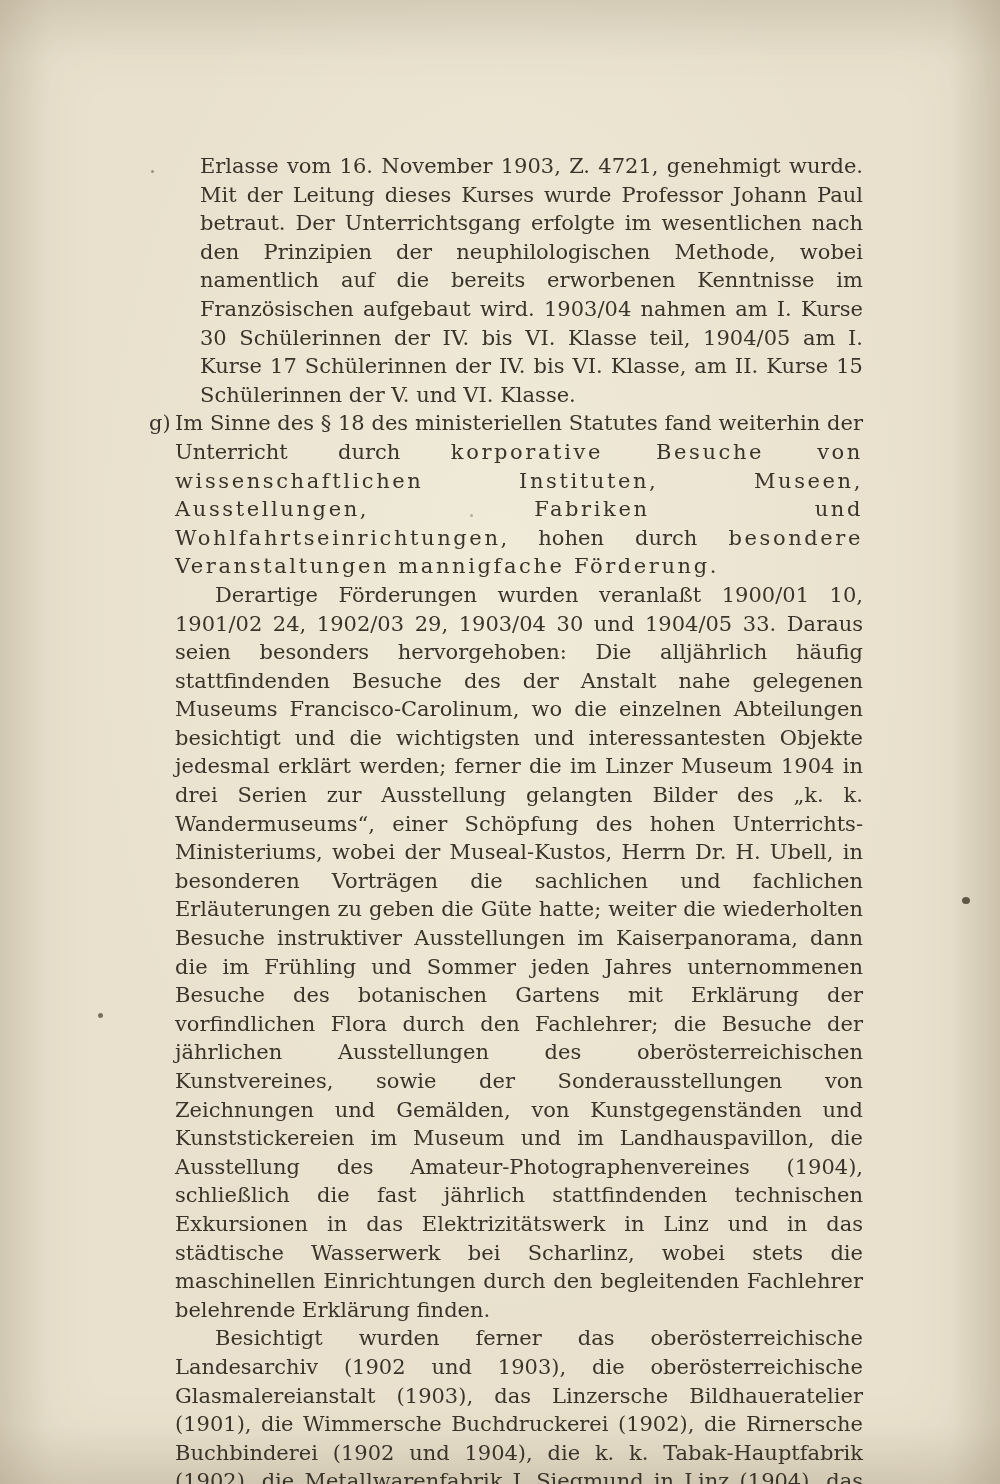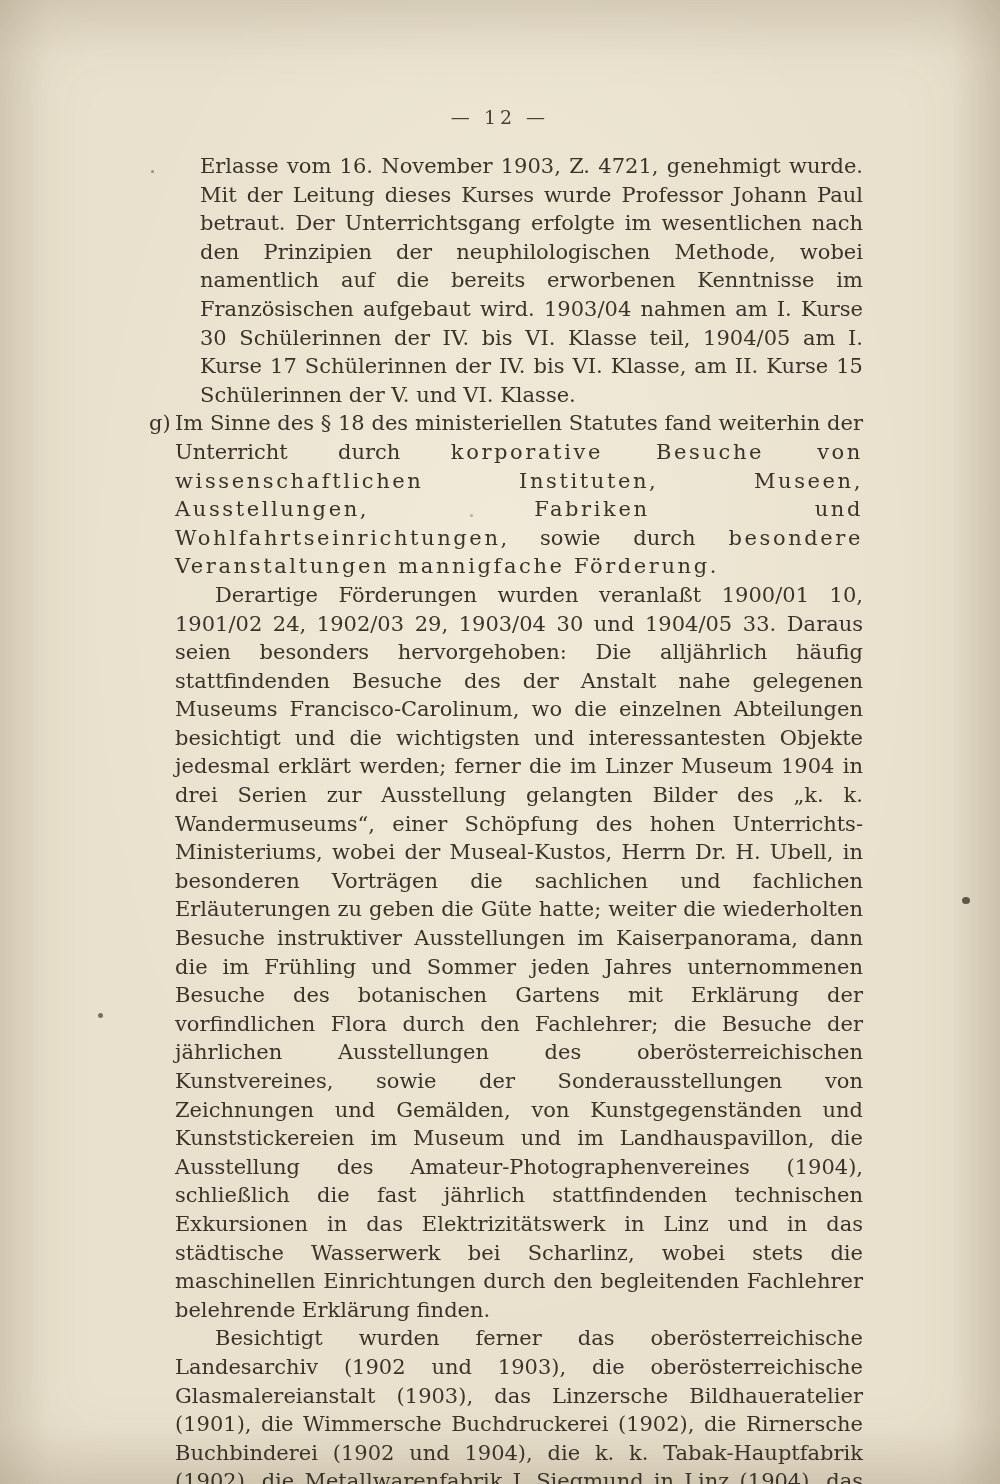--- a/index.html
+++ b/index.html
@@ -69,28 +69,27 @@
   .speck-1 { left: 962px; top: 897px; width: 8px; height: 7px; opacity: 0.85; }
   .speck-2 { left: 98px;  top: 1013px; width: 5px; height: 5px; opacity: 0.7; }
   .speck-3 { left: 151px; top: 170px; width: 3px; height: 3px; opacity: 0.5; }
   .speck-4 { left: 470px; top: 514px; width: 3px; height: 3px; opacity: 0.35; }
 </style>
 </head>
 <body>
 
 <div class="page">
 
-  <div class="page-number">— 12 —</div>
 
   <div class="text-block">
 
     <p class="para-continuation">Erlasse vom 16. November 1903, Z. 4721, genehmigt wurde. Mit der Leitung dieses Kurses wurde Professor Johann Paul betraut. Der Unterrichtsgang erfolgte im wesentlichen nach den Prinzipien der neuphilologischen Methode, wobei namentlich auf die bereits erworbenen Kenntnisse im Französischen aufgebaut wird. 1903/04 nahmen am I. Kurse 30 Schülerinnen der IV. bis VI. Klasse teil, 1904/05 am I. Kurse 17 Schülerinnen der IV. bis VI. Klasse, am II. Kurse 15 Schülerinnen der V. und VI. Klasse.</p>
 
     <p class="list-item">
-      <span class="marker">g)</span><span>Im Sinne des § 18 des ministeriellen Statutes fand weiterhin der Unterricht durch </span><span class="spaced">korporative Besuche von wissenschaftlichen Instituten, Museen, Ausstellungen, Fabriken und Wohlfahrtseinrichtungen</span><span>, sowie durch </span><span class="spaced">besondere Veranstaltungen mannigfache Förderung</span><span>.</span>
+      <span class="marker">g)</span><span>Im Sinne des § 18 des ministeriellen Statutes fand weiterhin der Unterricht durch </span><span class="spaced">korporative Besuche von wissenschaftlichen Instituten, Museen, Ausstellungen, Fabriken und Wohlfahrtseinrichtungen</span><span>, hohen durch </span><span class="spaced">besondere Veranstaltungen mannigfache Förderung</span><span>.</span>
     </p>
 
     <p class="para-indented">Derartige Förderungen wurden veranlaßt 1900/01 10, 1901/02 24, 1902/03 29, 1903/04 30 und 1904/05 33. Daraus seien besonders hervorgehoben: Die alljährlich häufig stattfindenden Besuche des der Anstalt nahe gelegenen Museums Francisco-Carolinum, wo die einzelnen Abteilungen besichtigt und die wichtigsten und interessantesten Objekte jedesmal erklärt werden; ferner die im Linzer Museum 1904 in drei Serien zur Ausstellung gelangten Bilder des „k. k. Wandermuseums“, einer Schöpfung des hohen Unterrichts-Ministeriums, wobei der Museal-Kustos, Herrn Dr. H. Ubell, in besonderen Vorträgen die sachlichen und fachlichen Erläuterungen zu geben die Güte hatte; weiter die wiederholten Besuche instruktiver Ausstellungen im Kaiserpanorama, dann die im Frühling und Sommer jeden Jahres unternommenen Besuche des botanischen Gartens mit Erklärung der vorfindlichen Flora durch den Fachlehrer; die Besuche der jährlichen Ausstellungen des oberösterreichischen Kunstvereines, sowie der Sonderausstellungen von Zeichnungen und Gemälden, von Kunstgegenständen und Kunststickereien im Museum und im Landhauspavillon, die Ausstellung des Amateur-Photographenvereines (1904), schließlich die fast jährlich stattfindenden technischen Exkursionen in das Elektrizitätswerk in Linz und in das städtische Wasserwerk bei Scharlinz, wobei stets die maschinellen Einrichtungen durch den begleitenden Fachlehrer belehrende Erklärung finden.</p>
 
     <p class="para-indented">Besichtigt wurden ferner das oberösterreichische Landesarchiv (1902 und 1903), die oberösterreichische Glasmalereianstalt (1903), das Linzersche Bildhaueratelier (1901), die Wimmersche Buchdruckerei (1902), die Rirnersche Buchbinderei (1902 und 1904), die k. k. Tabak-Hauptfabrik (1902), die Metallwarenfabrik J. Siegmund in Linz (1904), das elektrische Läutwerk im neuen Dome (1903) u. a. m. Die Führung und Begleitung</p>
 
   </div>
 
   <div class="speck speck-1"></div>
   <div class="speck speck-2"></div>

